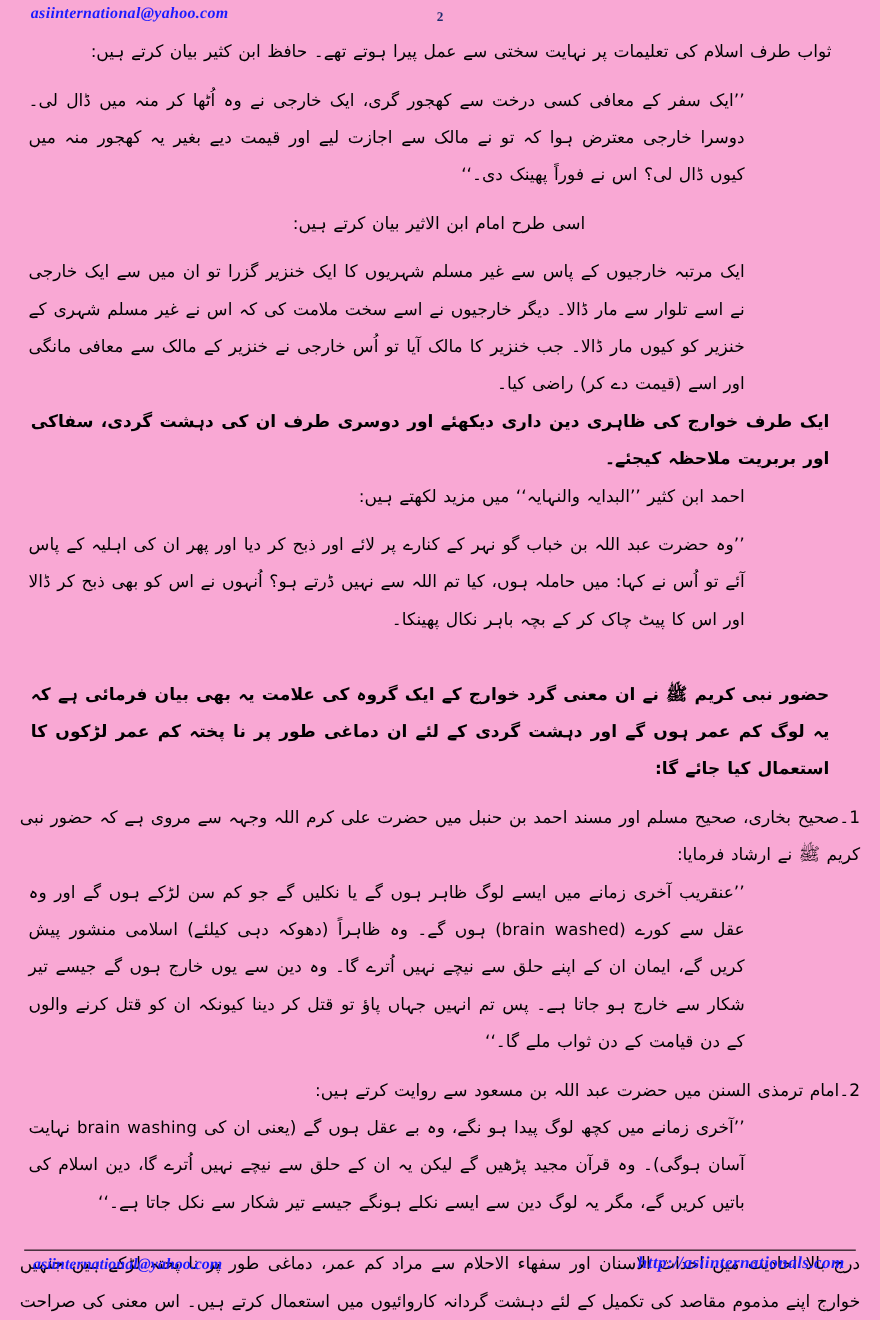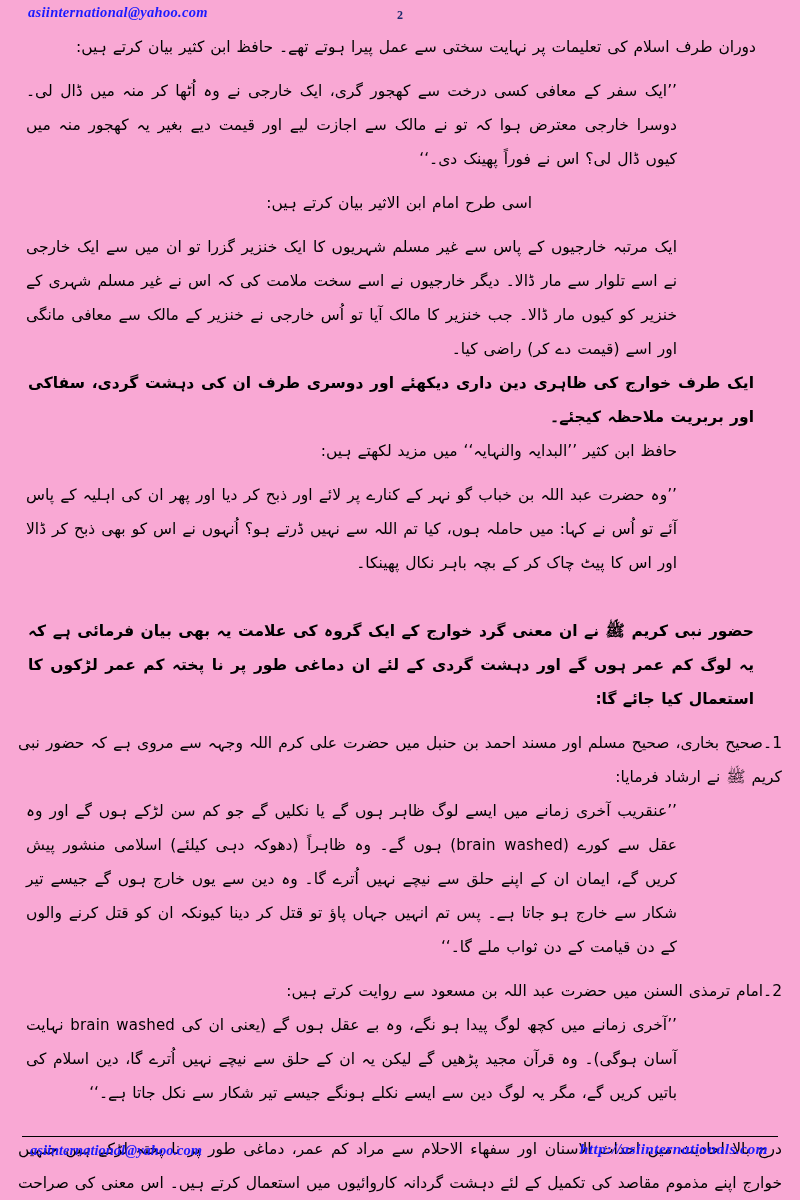--- a/index.html
+++ b/index.html
@@ -163,57 +163,57 @@
 
 <div class="page">
 
   <div class="header">
     <div class="header-email">asiinternational@yahoo.com</div>
     <div class="page-number">2</div>
   </div>
 
   <div class="body-area">
 
-    <div class="para indent-r">دوران طرف اسلام کی تعلیمات پر نہایت سختی سے عمل پیرا ہوتے تھے۔ حافظ ابن کثیر بیان کرتے ہیں:</div>
+    <div class="para indent-r">ثواب طرف اسلام کی تعلیمات پر نہایت سختی سے عمل پیرا ہوتے تھے۔ حافظ ابن کثیر بیان کرتے ہیں:</div>
 
     <div class="spacer-sm"></div>
 
     <div class="para quote">’’ایک سفر کے معافی کسی درخت سے کھجور گری، ایک خارجی نے وہ اُٹھا کر منہ میں ڈال لی۔ دوسرا خارجی معترض ہوا کہ تو نے مالک سے اجازت لیے اور قیمت دیے بغیر یہ کھجور منہ میں کیوں ڈال لی؟ اس نے فوراً پھینک دی۔‘‘</div>
 
     <div class="spacer-sm"></div>
 
     <div class="para short-rt">اسی طرح امام ابن الاثیر بیان کرتے ہیں:</div>
 
     <div class="spacer-sm"></div>
 
     <div class="para quote">ایک مرتبہ خارجیوں کے پاس سے غیر مسلم شہریوں کا ایک خنزیر گزرا تو ان میں سے ایک خارجی نے اسے تلوار سے مار ڈالا۔ دیگر خارجیوں نے اسے سخت ملامت کی کہ اس نے غیر مسلم شہری کے خنزیر کو کیوں مار ڈالا۔ جب خنزیر کا مالک آیا تو اُس خارجی نے خنزیر کے مالک سے معافی مانگی اور اسے (قیمت دے کر) راضی کیا۔</div>
 
     <div class="para narrow">ایک طرف خوارج کی ظاہری دین داری دیکھئے اور دوسری طرف ان کی دہشت گردی، سفاکی اور بربریت ملاحظہ کیجئے۔</div>
 
-    <div class="para narrow2">حافظ ابن کثیر ’’البدایہ والنہایہ‘‘ میں مزید لکھتے ہیں:</div>
+    <div class="para narrow2">احمد ابن کثیر ’’البدایہ والنہایہ‘‘ میں مزید لکھتے ہیں:</div>
 
     <div class="spacer-sm"></div>
 
     <div class="para quote">’’وہ حضرت عبد اللہ بن خباب گو نہر کے کنارے پر لائے اور ذبح کر دیا اور پھر ان کی اہلیہ کے پاس آئے تو اُس نے کہا: میں حاملہ ہوں، کیا تم اللہ سے نہیں ڈرتے ہو؟ اُنہوں نے اس کو بھی ذبح کر ڈالا اور اس کا پیٹ چاک کر کے بچہ باہر نکال پھینکا۔</div>
 
     <div class="spacer-lg"></div>
 
     <div class="para narrow"><span>حضور نبی کریم </span><span class="salla">ﷺ</span><span> نے ان معنی گرد خوارج کے ایک گروہ کی علامت یہ بھی بیان فرمائی ہے کہ یہ لوگ کم عمر ہوں گے اور دہشت گردی کے لئے ان دماغی طور پر نا پختہ کم عمر لڑکوں کا استعمال کیا جائے گا:</span></div>
 
     <div class="spacer-sm"></div>
 
     <div class="para"><span class="listnum">1۔</span><span>صحیح بخاری، صحیح مسلم اور مسند احمد بن حنبل میں حضرت علی کرم اللہ وجہہ سے مروی ہے کہ حضور نبی کریم </span><span class="salla">ﷺ</span><span> نے ارشاد فرمایا:</span></div>
 
     <div class="para quote"><span>’’عنقریب آخری زمانے میں ایسے لوگ ظاہر ہوں گے یا نکلیں گے جو کم سن لڑکے ہوں گے اور وہ عقل سے کورے </span><span class="en">(brain  washed)</span><span> ہوں گے۔ وہ ظاہراً (دھوکہ دہی کیلئے) اسلامی منشور پیش کریں گے، ایمان ان کے اپنے حلق سے نیچے نہیں اُترے گا۔ وہ دین سے یوں خارج ہوں گے جیسے تیر شکار سے خارج ہو جاتا ہے۔ پس تم انہیں جہاں پاؤ تو قتل کر دینا کیونکہ ان کو قتل کرنے والوں کے دن قیامت کے دن ثواب ملے گا۔‘‘</span></div>
 
     <div class="spacer-sm"></div>
 
     <div class="para" style="padding-right:0;"><span class="listnum">2۔</span><span>امام ترمذی السنن میں حضرت عبد اللہ بن مسعود سے روایت کرتے ہیں:</span></div>
 
-    <div class="para quote"><span>’’آخری زمانے میں کچھ لوگ پیدا ہو نگے، وہ بے عقل ہوں گے (یعنی ان کی </span><span class="en">brain  washed</span><span> نہایت آسان ہوگی)۔ وہ قرآن مجید پڑھیں گے لیکن یہ ان کے حلق سے نیچے نہیں اُترے گا، دین اسلام کی باتیں کریں گے، مگر یہ لوگ دین سے ایسے نکلے ہونگے جیسے تیر شکار سے نکل جاتا ہے۔‘‘</span></div>
+    <div class="para quote"><span>’’آخری زمانے میں کچھ لوگ پیدا ہو نگے، وہ بے عقل ہوں گے (یعنی ان کی </span><span class="en">brain  washing</span><span> نہایت آسان ہوگی)۔ وہ قرآن مجید پڑھیں گے لیکن یہ ان کے حلق سے نیچے نہیں اُترے گا، دین اسلام کی باتیں کریں گے، مگر یہ لوگ دین سے ایسے نکلے ہونگے جیسے تیر شکار سے نکل جاتا ہے۔‘‘</span></div>
 
     <div class="spacer-md"></div>
 
     <div class="para"><span>درج بالا احادیث میں </span><span class="ar">احداث الاسنان</span><span> اور </span><span class="ar">سفهاء الاحلام</span><span> سے مراد کم عمر، دماغی طور پر نا پختہ لڑکے ہیں جنہیں خوارج اپنے مذموم مقاصد کی تکمیل کے لئے دہشت گردانہ کاروائیوں میں استعمال کرتے ہیں۔ اس معنی کی صراحت قرآن حکیم میں بھی ملتی ہے۔</span></div>
 
   </div>
 
   <div class="footer">
     <div class="footer-rule"></div>
     <div class="footer-email">asiinternational@yahoo.com</div>

